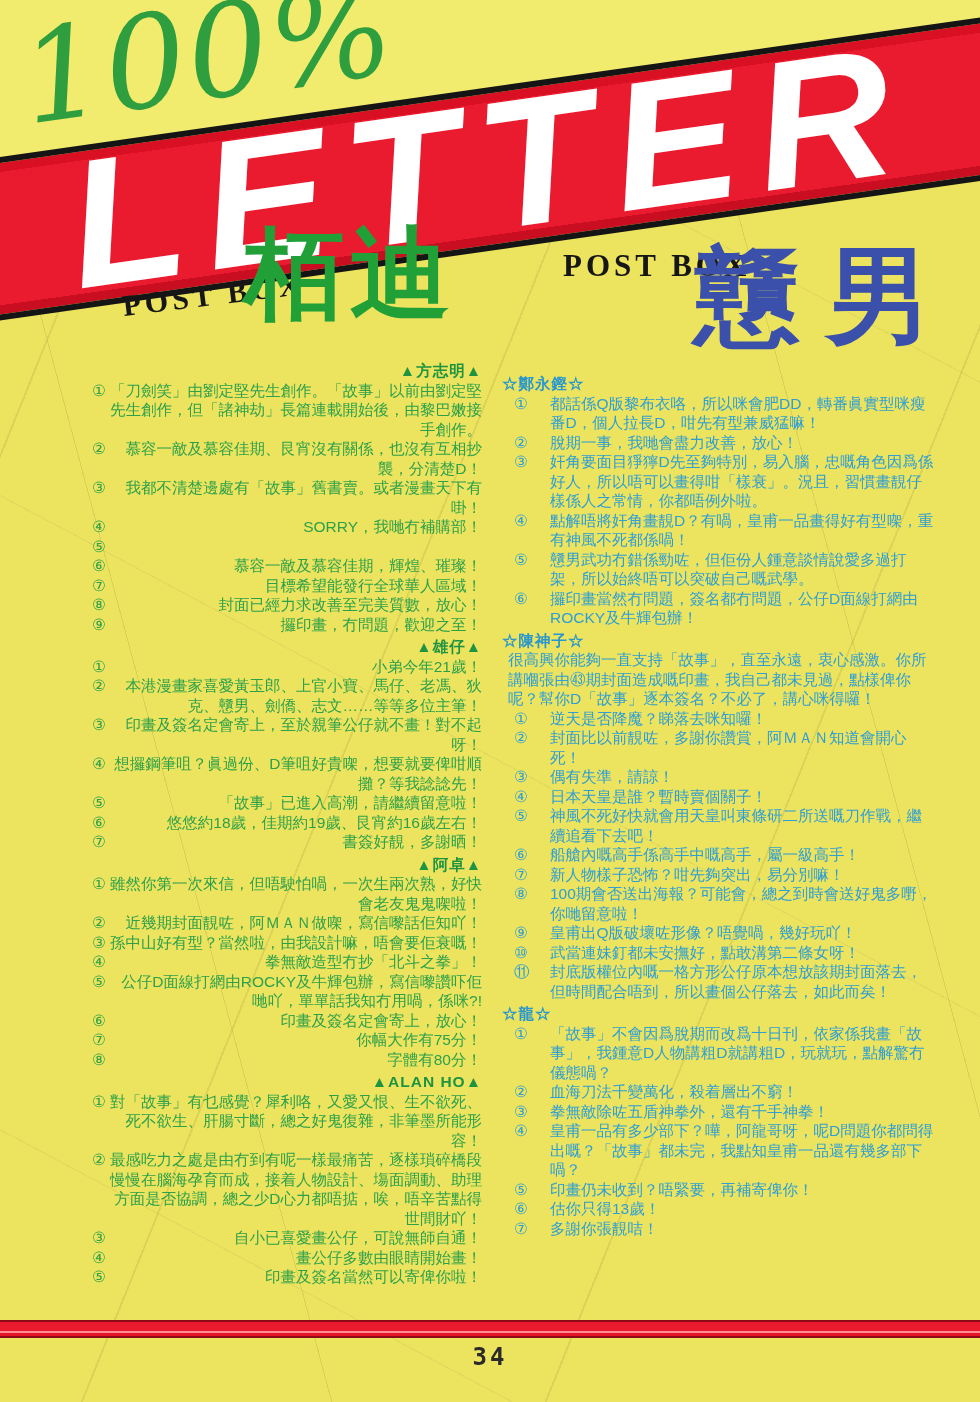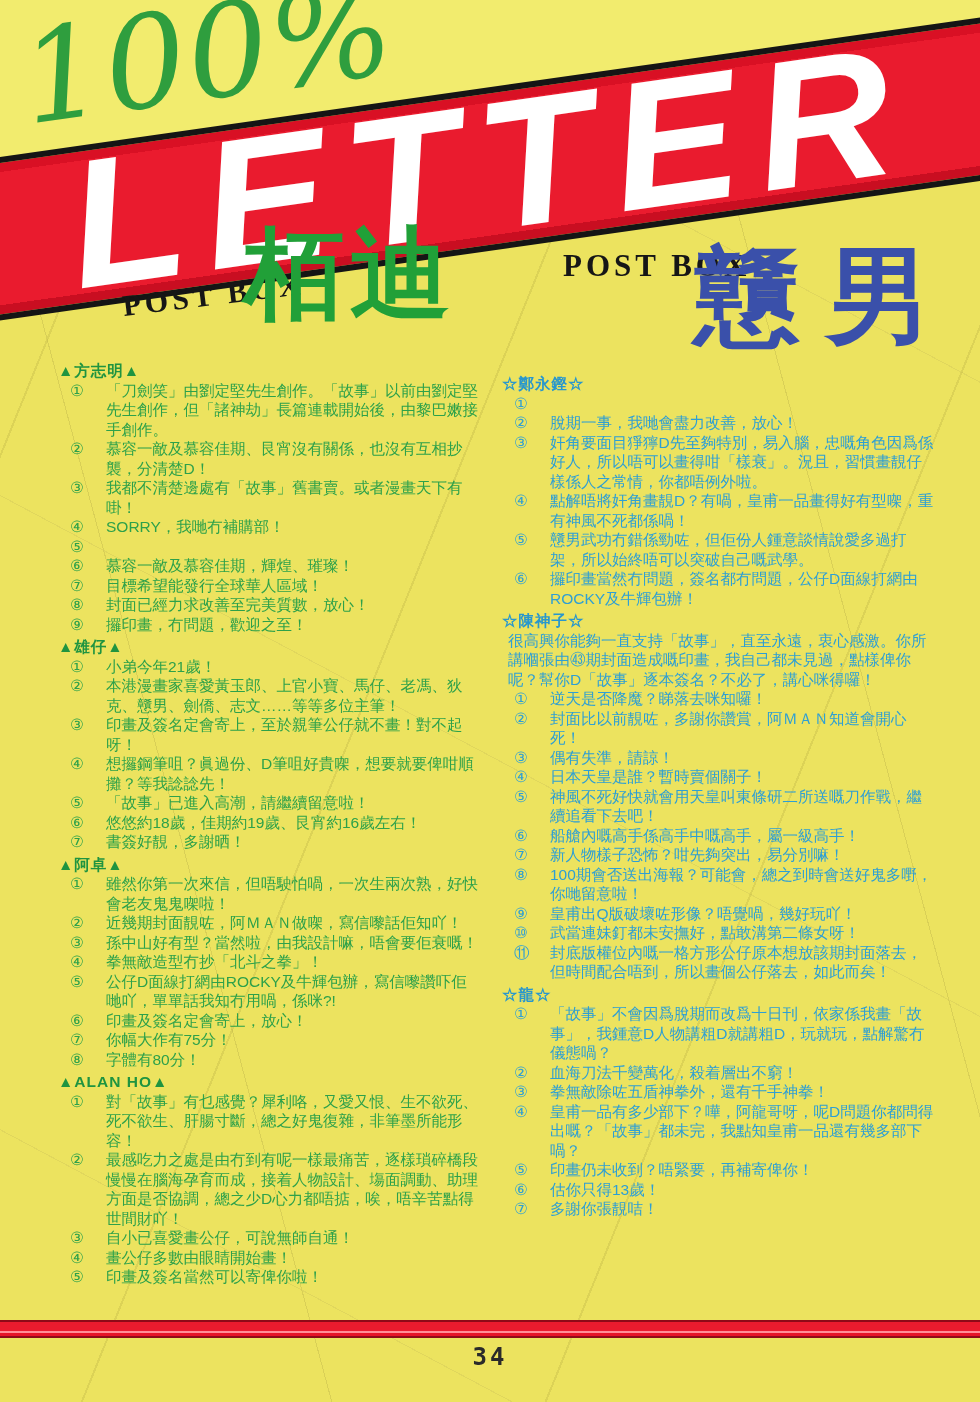--- a/index.html
+++ b/index.html
@@ -32,21 +32,21 @@
     font-family:"Liberation Serif", serif; font-weight:bold; font-size:30px; letter-spacing:4px;
     transform:rotate(-7deg);}
   .title-left{position:absolute; left:244px; top:232px; z-index:4; color:#21a038;
     font-family:Liberation Mono, monospace; font-weight:bold; font-size:100px; letter-spacing:6px; line-height:1;}
   .postbox-right{position:absolute; left:563px; top:248px; z-index:4; color:#161616;
     font-family:"Liberation Serif", serif; font-weight:bold; font-size:31px; letter-spacing:4px;}
   .title-right{position:absolute; left:694px; top:222px; z-index:4; color:#3a50aa;
     font-family:"Liberation Serif", serif; font-weight:bold; font-size:106px; letter-spacing:26px; line-height:1.05;margin-top:20px;}
   
   .col{position:absolute; font-size:15.5px; line-height:19.5px;}
-  .col-left{left:58px; top:358px; width:424px; color:#2da14a;}
+  .col-left{left:58px; top:358px; width:424px; color:#2da14a;text-align:right;}
   .col-right{left:502px; top:371px; width:432px; color:#2e9fd4;}
   .sec-h{font-weight:bold; margin-top:3px; letter-spacing:1px;}
   .col-left .sec-h{color:#1f9440;}
   .col-right .sec-h{color:#2897cd;}
   .intro{padding-left:6px;}
   .item{display:flex;}
   .num{flex:0 0 36px; padding-left:12px;}
   .txt{flex:1;}
   
   .foot-bar{position:absolute; left:0; top:1320px; width:980px; height:18px; z-index:2;
@@ -200,20 +200,21 @@
           <span class="num">⑤</span>
           <span class="txt">印畫及簽名當然可以寄俾你啦！</span>
         </div>
       </div>
     </div>
   <div class="col col-right" id="col-right">
       <div class="section">
         <div class="sec-h">☆鄭永鏗☆</div>
         <div class="item">
           <span class="num">①</span>
+          <span class="txt">都話係Q版黎布衣咯，所以咪會肥DD，轉番眞實型咪瘦番D，個人拉長D，咁先有型兼威猛嘛！</span>
         </div>
         <div class="item">
           <span class="num">②</span>
           <span class="txt">脫期一事，我哋會盡力改善，放心！</span>
         </div>
         <div class="item">
           <span class="num">③</span>
           <span class="txt">奸角要面目猙獰D先至夠特別，易入腦，忠嘅角色因爲係好人，所以唔可以畫得咁「樣衰」。況且，習慣畫靚仔樣係人之常情，你都唔例外啦。</span>
         </div>
         <div class="item">

